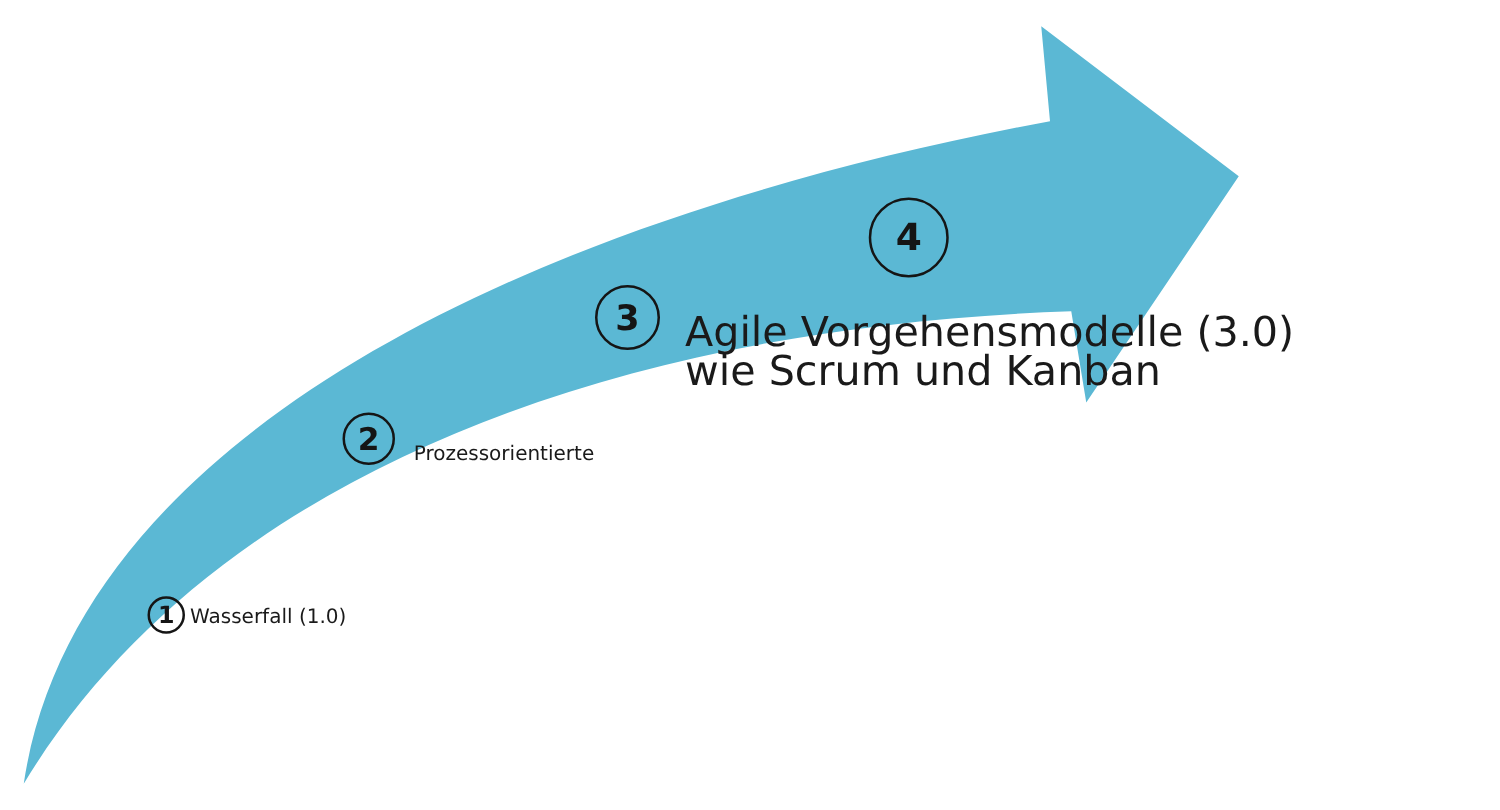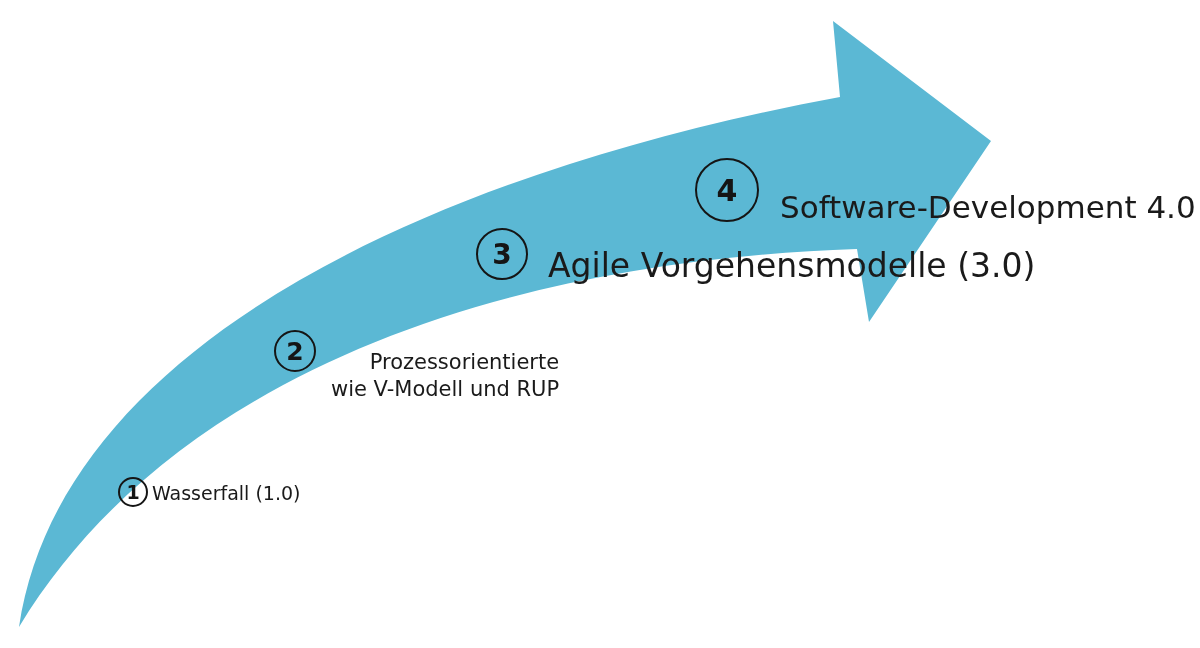--- a/index.html
+++ b/index.html
@@ -34,22 +34,22 @@
   }
   .circle-1 { left: 118px; top: 477px; width: 30px; height: 30px; font-size: 19px; border-width: 2.5px; }
   .circle-2 { left: 274px; top: 330px; width: 42px; height: 42px; font-size: 25px; }
   .circle-3 { left: 476px; top: 228px; width: 52px; height: 52px; font-size: 28px; }
   .circle-4 { left: 695px; top: 158px; width: 64px; height: 64px; font-size: 30px; }
   .milestone-label {
     position: absolute;
     color: #1a1a1a;
     white-space: nowrap;
   }
-  .label-1 { left: 152px; top: 480px; font-size: 19px; line-height: 26px; text-align: center; }
-  .label-2 { left: 331px; top: 349px; font-size: 21px; line-height: 27px; text-align: right; }
+  .label-1 { left: 152px; top: 480px; font-size: 16px; line-height: 26px; text-align: center; }
+  .label-2 { left: 331px; top: 349px; font-size: 16px; line-height: 27px; }
   .label-3 { left: 548px; top: 250px; font-size: 33px; line-height: 31px; }
   .label-4 { left: 780px; top: 189px; font-size: 31px; line-height: 36px; }
 </style>
 </head>
 <body>
 
 <div class="stage">
 
   <svg class="arrow-svg" width="1200" height="648" viewBox="0 0 1200 648">
     <path d="M 19 627
@@ -67,30 +67,27 @@
   </div>
   <div class="milestone-label label-1">
     <div>Wasserfall (1.0)</div>
   </div>
 
   <div class="milestone-circle circle-2">
     <span>2</span>
   </div>
   <div class="milestone-label label-2">
     <div>Prozessorientierte</div>
-    <div>wie V-Modell und RUP</div>
   </div>
 
   <div class="milestone-circle circle-3">
     <span>3</span>
   </div>
   <div class="milestone-label label-3">
     <div>Agile Vorgehensmodelle (3.0)</div>
+    <div>wie Scrum und Kanban</div>
   </div>
 
   <div class="milestone-circle circle-4">
     <span>4</span>
   </div>
-  <div class="milestone-label label-4">
-    <div>Software-Development 4.0</div>
-  </div>
 
 </div>
 
 </body></html>

